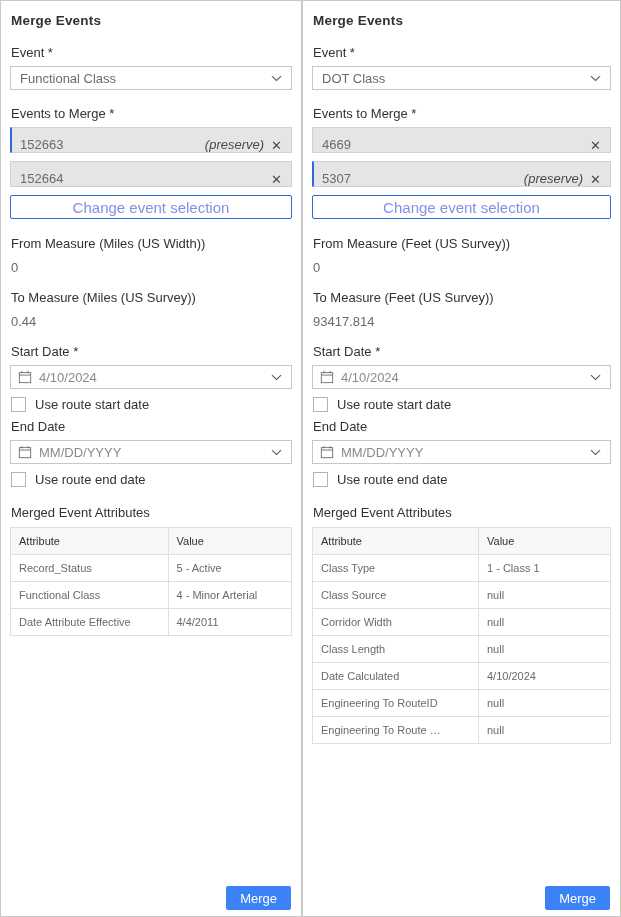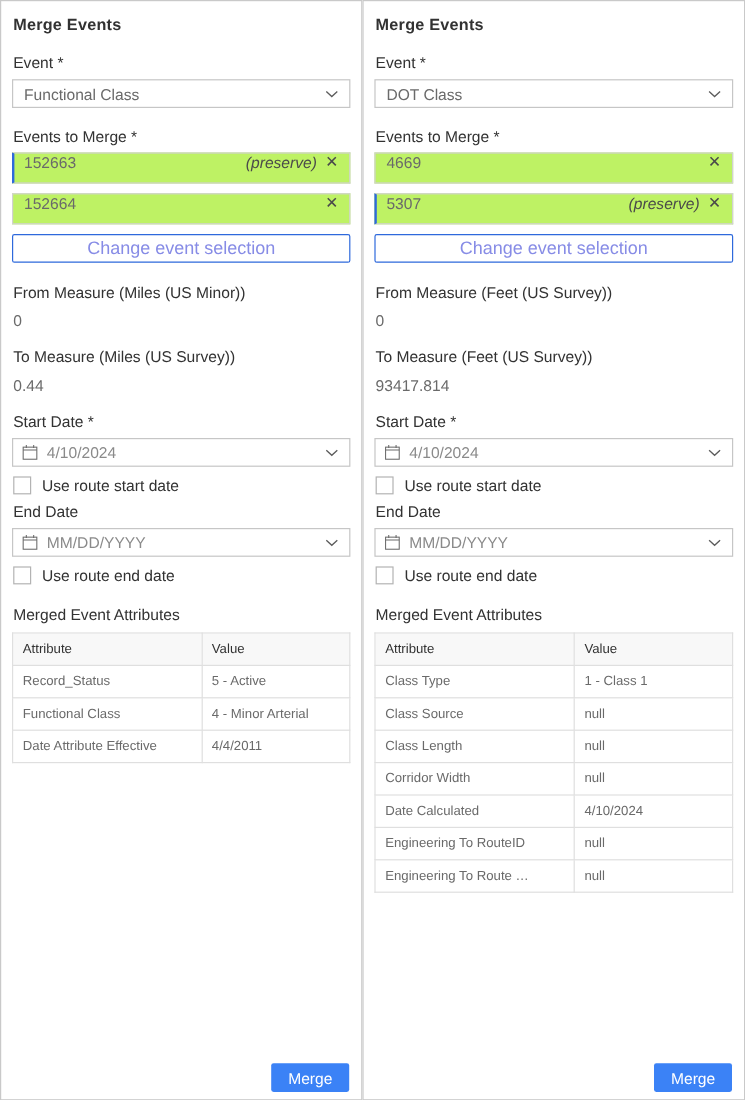--- a/index.html
+++ b/index.html
@@ -9,21 +9,21 @@
   .panel.left{width:302px;}
   .panel.right{flex:1;}
 
   .title{font-size:13.5px;color:#323232;margin:2px 0 17px 1px;letter-spacing:.2px;}
   .field-label{font-size:13px;color:#323232;margin:0 0 6px 1px;line-height:15px;}
   .section-label{font-size:13px;color:#323232;margin:18px 0 7px 1px;}
 
   .select{height:22px;border:1px solid #c6c6c6;display:flex;align-items:center;justify-content:space-between;padding:0 9px;margin-bottom:16px;cursor:pointer;background:#fff;}
   .select-value{font-size:13px;color:#6a6a6a;}
 
-  .event-input{height:24px;border:1px solid #d1d1d1;display:flex;align-items:flex-start;padding:0 9px;margin-bottom:8px;font-size:13px;color:#6a6a6a;background:#bef264;}
+  .event-input{height:24px;border:1px solid #d1d1d1;display:flex;align-items:flex-end;padding:0 9px;margin-bottom:8px;font-size:13px;color:#6a6a6a;background:#e5e5e5;}
   .event-input.preserved{border-left:2px solid #2e69dc;padding-left:8px;}
   .ev-id{flex:1;}
   .preserve{color:#4a4a4a;margin-right:7px;font-style:italic;}
   .preserve:empty{display:none;}
   .x-btn{color:#4a4a4a;font-size:13px;cursor:pointer;line-height:1;}
 
   .outline-btn{display:block;width:100%;height:24px;margin:6px 0 17px 0;background:#fff;border:1px solid #2e69dc;border-radius:2px;color:#878ce6;font-size:15px;font-family:inherit;cursor:pointer;}
 
   .measure-label{font-size:13px;color:#323232;margin:0 0 9px 1px;}
   .measure-value{font-size:13px;color:#6a6a6a;margin:0 0 15px 1px;}
@@ -71,21 +71,21 @@
       <span class="x-btn">✕</span>
     </div>
     <div class="event-input">
       <span class="ev-id">152664</span>
 
       <span class="x-btn">✕</span>
     </div>
 
     <button class="outline-btn">Change event selection</button>
 
-    <div class="measure-label">From Measure (Miles (US Minor))</div>
+    <div class="measure-label">From Measure (Miles (US Width))</div>
     <div class="measure-value">0</div>
     <div class="measure-label">To Measure (Miles (US Survey))</div>
     <div class="measure-value">0.44</div>
 
     <div class="field-label">Start Date *</div>
     <div class="date-input">
       <span class="cal">
           <svg width="14" height="14" viewBox="0 0 16 16">
             <rect x="1.5" y="3" width="13" height="11.5" fill="none" stroke="#6a6a6a"></rect>
             <line x1="1.5" y1="5.8" x2="14.5" y2="5.8" stroke="#6a6a6a"></line>
@@ -241,25 +241,25 @@
       <tbody>
         <tr>
           <td>Class Type</td>
           <td>1 - Class 1</td>
         </tr>
         <tr>
           <td>Class Source</td>
           <td>null</td>
         </tr>
         <tr>
+          <td>Corridor Width</td>
+          <td>null</td>
+        </tr>
+        <tr>
           <td>Class Length</td>
-          <td>null</td>
-        </tr>
-        <tr>
-          <td>Corridor Width</td>
           <td>null</td>
         </tr>
         <tr>
           <td>Date Calculated</td>
           <td>4/10/2024</td>
         </tr>
         <tr>
           <td>Engineering To RouteID</td>
           <td>null</td>
         </tr>

